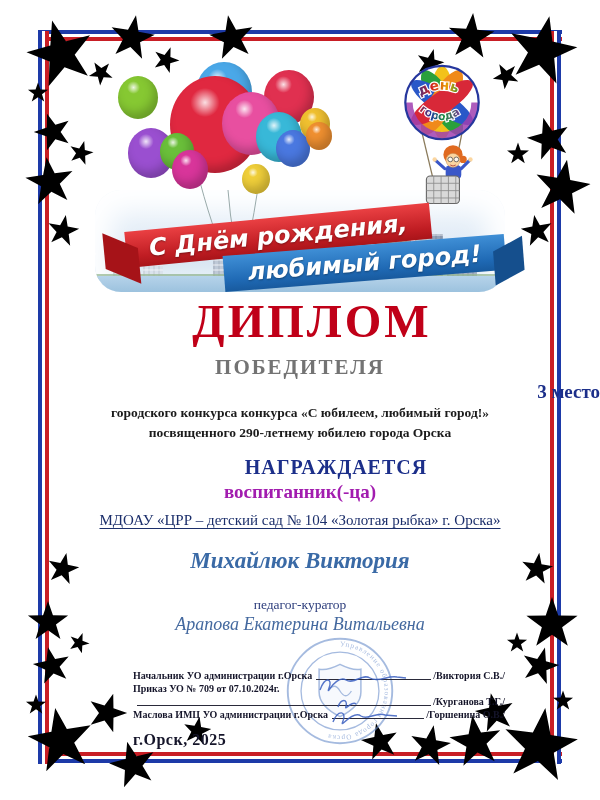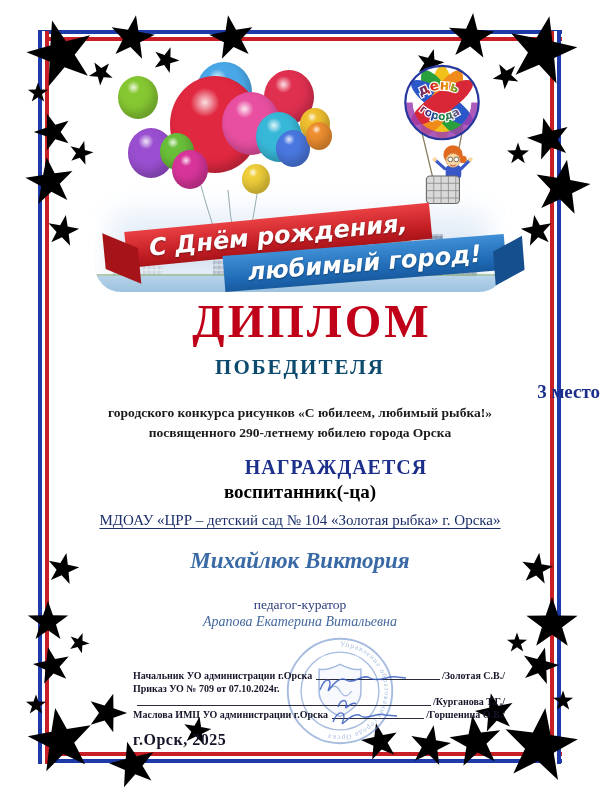--- a/index.html
+++ b/index.html
@@ -42,29 +42,29 @@
     background:#a61318;transform:skewY(28deg);z-index:-1;}
   .ribbon-blue{left:224px;top:256px;width:282px;transform:rotate(-4.5deg);transform-origin:0 50%;
     background:linear-gradient(180deg,#3f8fd6,#1f69b4 70%,#185a9e);}
   .ribbon-blue::after{content:"";position:absolute;right:-18px;top:10px;width:30px;height:34px;
     background:#154f8d;transform:skewY(-24deg);z-index:-1;}
   .sparkle{position:absolute;left:86px;top:246px;color:#fff;font-size:14px;z-index:7;
     font-family:"DejaVu Sans",sans-serif;text-shadow:0 0 3px #fff;}
   
   .tx{position:absolute;left:0;width:600px;text-align:center;z-index:6;}
   .title{top:294px;font-size:47px;font-weight:bold;color:#c00018;letter-spacing:3px;margin-left:12px;}
-  .subtitle{top:355px;font-size:21px;font-weight:bold;color:#0c4a6e;letter-spacing:2px;}
+  .subtitle{top:355px;font-size:21px;font-weight:bold;color:#737373;letter-spacing:2px;}
   .place{top:381px;font-size:19px;font-weight:bold;color:#1c2f8a;text-align:right;}
   .contest{top:403px;font-size:13.5px;font-weight:bold;color:#1b1b1b;line-height:1.5;}
   .award{top:456px;font-size:20px;font-weight:bold;color:#1c2f8a;letter-spacing:1px;padding-left:36px;}
-  .awardee{top:481px;font-size:19px;font-weight:bold;color:#000000;}
+  .awardee{top:481px;font-size:19px;font-weight:bold;color:#a21caf;}
   .inst{top:512px;font-size:15px;color:#1c2f6b;text-decoration:underline;text-underline-offset:3px;}
   .recipient{top:548px;font-size:23px;font-weight:bold;font-style:italic;color:#3a6aa6;}
   .curlabel{top:597px;font-size:13.5px;color:#2c3d7c;}
-  .curname{top:614px;font-size:14px;font-style:italic;color:#44699f;}
+  .curname{top:614px;font-size:18px;font-style:italic;color:#44699f;}
   
   .stamp{position:absolute;left:283px;top:634px;width:114px;height:114px;z-index:5;opacity:.6;}
   .sigblock{position:absolute;left:133px;top:669px;width:372px;z-index:6;
     font-size:10px;font-weight:bold;color:#15152a;}
   .sig-row{display:flex;align-items:flex-end;line-height:13px;white-space:nowrap;}
   .sig-line{flex:1;border-bottom:1px solid #2a2a3a;margin:0 2px 2px 4px;min-width:10px;}
   .footer-line{margin-top:10px;text-align:left;font-size:16px;letter-spacing:.5px;}
   .autographs{position:absolute;left:0;top:0;z-index:7;pointer-events:none;}
 </style>
 </head>
@@ -284,21 +284,21 @@
   </div>
   <div class="ribbon ribbon-blue">
     <span>любимый город!</span>
   </div>
   <div class="sparkle">✦</div>
 
   <div class="tx title">ДИПЛОМ</div>
   <div class="tx subtitle">ПОБЕДИТЕЛЯ</div>
   <div class="tx place">3 место</div>
   <div class="tx contest">
-    <div>городского конкурса рисунков «С юбилеем, любимый рыбка!»</div>
+    <div>городского конкурса конкурса «С юбилеем, любимый город!»</div>
     <div>посвященного 290-летнему юбилею города Орска</div>
   </div>
   <div class="tx award">НАГРАЖДАЕТСЯ</div>
   <div class="tx awardee">воспитанник(-ца)</div>
   <div class="tx inst">МДОАУ «ЦРР – детский сад  № 104 «Золотая рыбка» г. Орска»</div>
   <div class="tx recipient">Михайлюк Виктория</div>
   <div class="tx curlabel">педагог-куратор</div>
   <div class="tx curname">Арапова Екатерина Витальевна</div>
 
   <svg class="stamp" viewBox="0 0 120 120">
@@ -308,21 +308,21 @@
     <text font-size="7.6" fill="#6b8ecb" font-family="Liberation Serif,serif" letter-spacing="1">
       <textPath href="#stc">Управление образования города Орска </textPath></text>
     <path d="M60,32 q14,7 22,5 v24 q0,15 -22,26 q-22,-11 -22,-26 v-24 q8,2 22,-5 z" fill="rgba(160,190,230,.15)" stroke="#6b8ecb" stroke-width="1.6"></path>
     <path d="M48,60 q6,-10 12,0 q6,10 12,0" fill="none" stroke="#6b8ecb" stroke-width="1.4"></path>
   </svg>
 
   <div class="sigblock">
     <div class="sig-row">
       <span>Начальник  УО  администрации г.Орска</span>
       <span class="sig-line"></span>
-      <span class="sig-name">/Золотая С.В./</span>
+      <span class="sig-name">/Виктория С.В./</span>
     </div>
     <div class="sig-row noline">
       <span>Приказ УО № 709 от 07.10.2024г.</span>
 
     </div>
     <div class="sig-row">
       <span class="sig-line"></span>
       <span class="sig-name">/Курганова Т.Г./</span>
     </div>
     <div class="sig-row">

